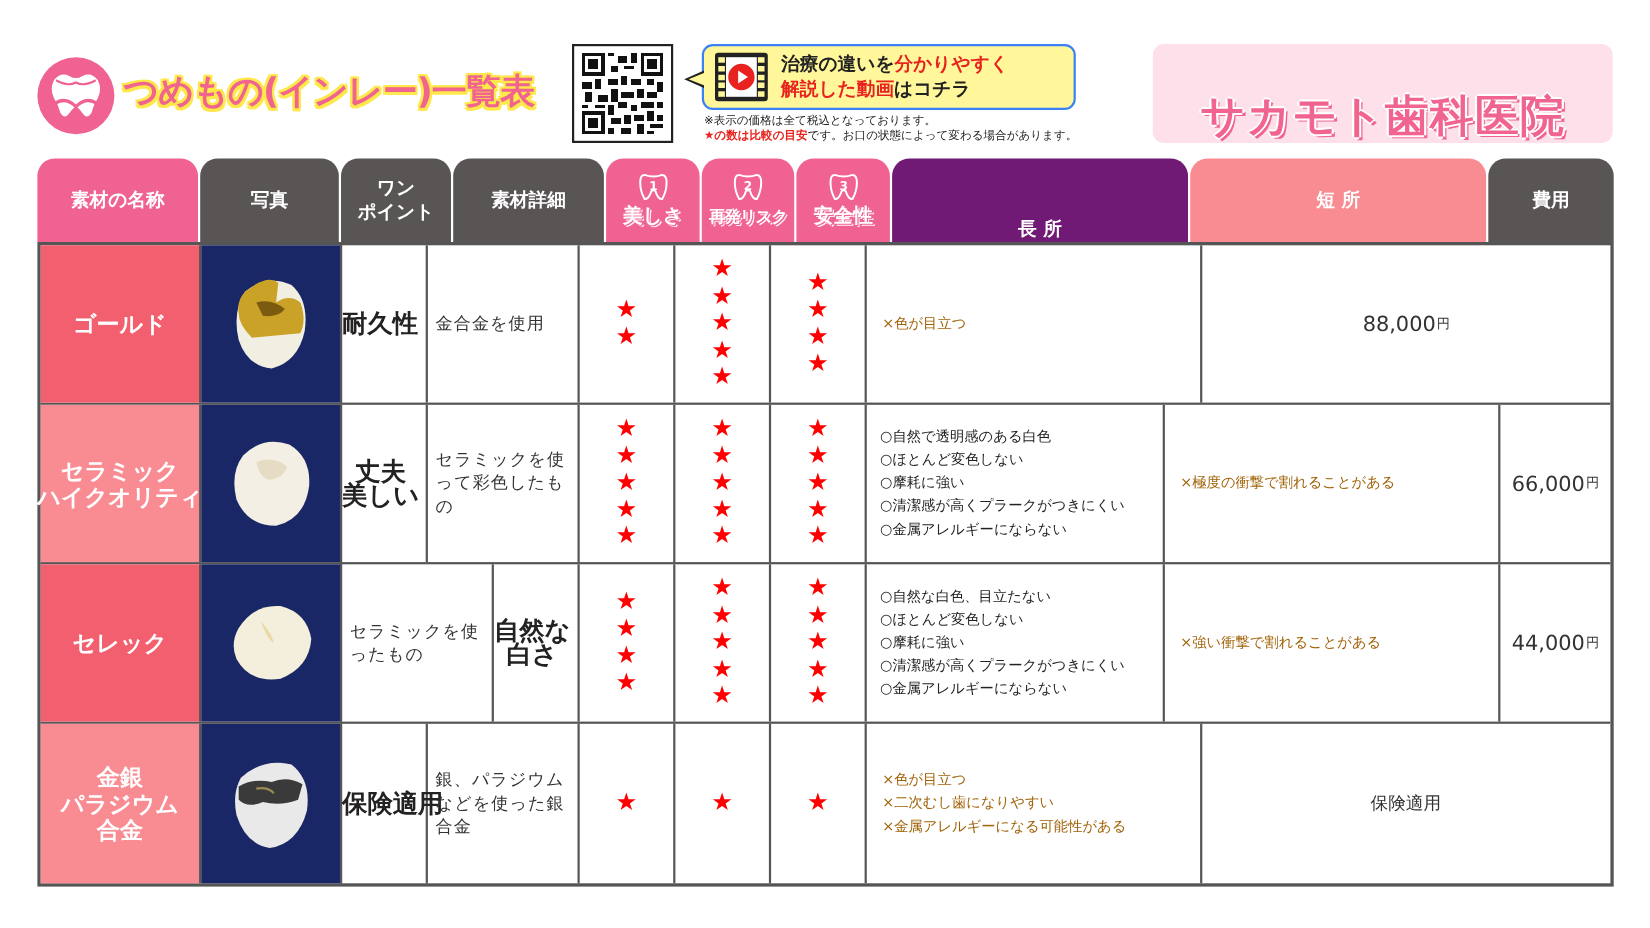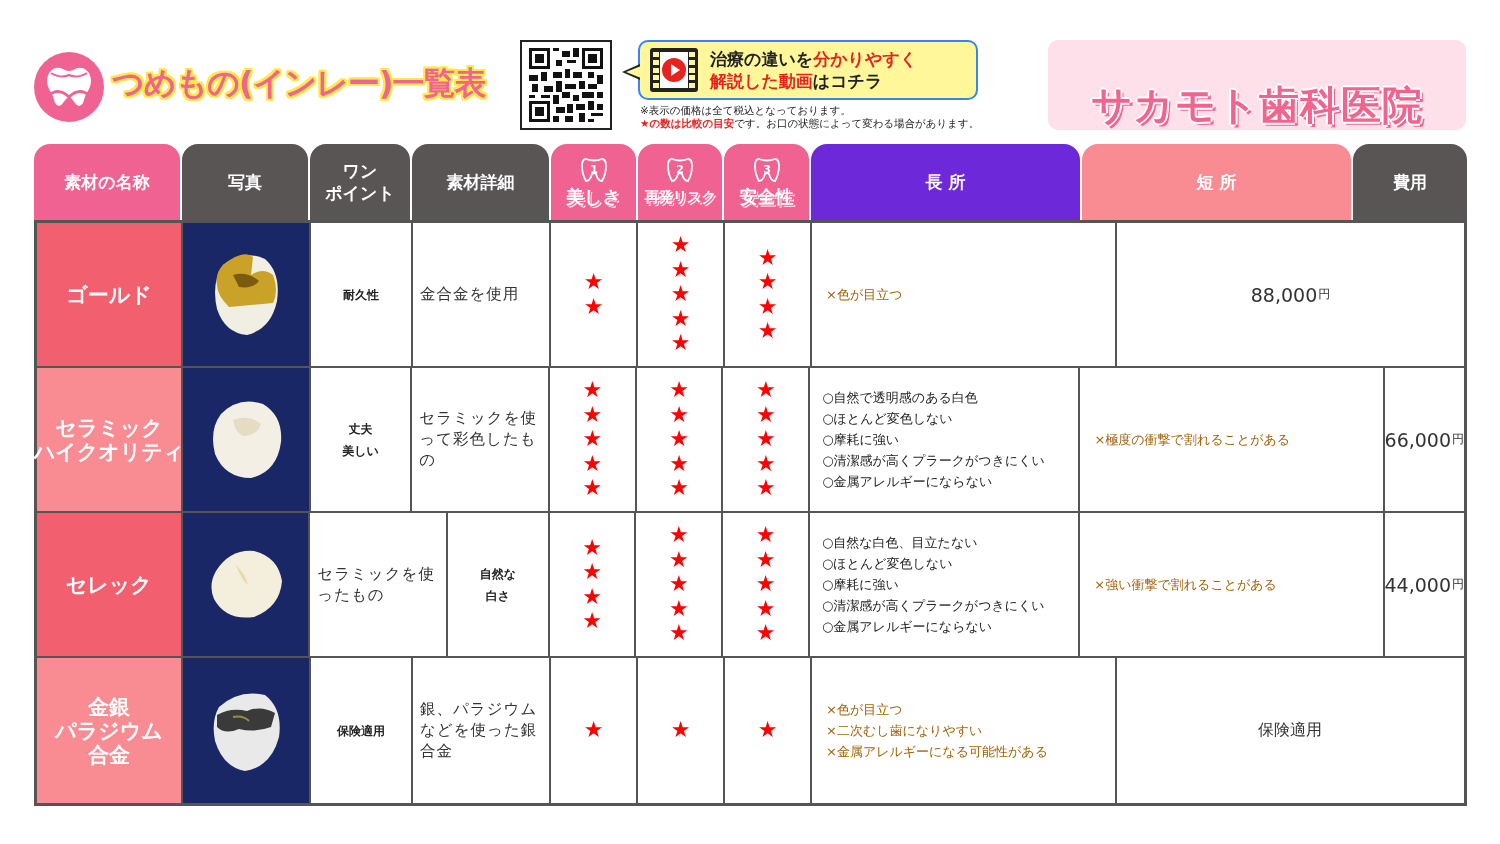--- a/index.html
+++ b/index.html
@@ -36,36 +36,36 @@
   .clinic span { font-size: 40px; font-weight: bold; color: #f0648f; letter-spacing: 1px;
     text-shadow: 2px 0 0 #fff, -2px 0 0 #fff, 0 2px 0 #fff, 0 -2px 0 #fff, 3px 3px 0 #f0648f; margin-top: 40px; }
 
   
   .table { position: absolute; left: 34px; top: 144px; width: 1433px; }
   .hdr-row { display: flex; height: 76px; }
   .hdr { display: flex; flex-direction: column; align-items: center; justify-content: center; color: #fff; font-weight: bold; font-size: 17px; border-radius: 16px 16px 0 0; margin-right: 2px; text-align: center; line-height: 22px; }
   .hdr:last-child { margin-right: 0; }
   .hdr.pink { background: #f06292; }
   .hdr.gray { background: #595555; }
-  .hdr.red { background: #6d28d9; }
+  .hdr.red { background: #701a75; justify-content: flex-end; }
   .hdr.lpink { background: #f98c93; }
   .hdr .tooth { width: 28px; height: 28px; margin-bottom: 2px; }
   .hdr .hlabel { text-shadow: 1px 1px 0 #f06292, 2px 2px 0 #fff0f5; font-size: 18px; }
 
   .body { border: 3px solid #555; border-top: 3px solid #555; }
   .row { display: flex; height: 145px; border-bottom: 2px solid #555; }
   .row:last-child { border-bottom: none; }
   .cell { border-right: 2px solid #555; display: flex; align-items: center; }
   .cell:last-child { border-right: none; }
   .c-name { width: 146px; justify-content: center; text-align: center; color: #fff; font-weight: bold; font-size: 21px; line-height: 24px; }
   .c-name.red { background: #f25f6e; }
   .c-name.lpink { background: #f98c93; }
   .c-photo { width: 128px; background: #1a2766; justify-content: center; }
   .c-photo svg { width: 86px; height: 96px; }
-  .c-point { width: 102px; justify-content: center; text-align: center; font-weight: bold; font-size: 12px; line-height: 22px; color: #222; }
+  .c-point { width: 78px; justify-content: flex-start; text-align: center; font-weight: bold; font-size: 23px; line-height: 22px; color: #222; }
   .c-detail { width: 138px; padding-left: 7px; padding-right: 6px; font-size: 15.5px; line-height: 21px; letter-spacing: 1px; color: #333; }
   .c-star { width: 87px; justify-content: center; flex-direction: column; }
   .star { color: #ff0000; font-size: 22px; line-height: 24.5px; }
   .c-merit { width: 271px; padding-left: 12px; font-size: 13px; line-height: 21px; color: #222; }
   .c-demerit { width: 305px; padding-left: 14px; font-size: 13px; line-height: 21px; color: #a16207; }
   .c-price { flex: 1; justify-content: center; font-size: 19px; color: #333; }
   .c-price .yen { font-size: 12px; margin-left: 1px; }
   .c-price.ins { font-size: 16px; }
   .lines div { white-space: nowrap; }
 </style>

